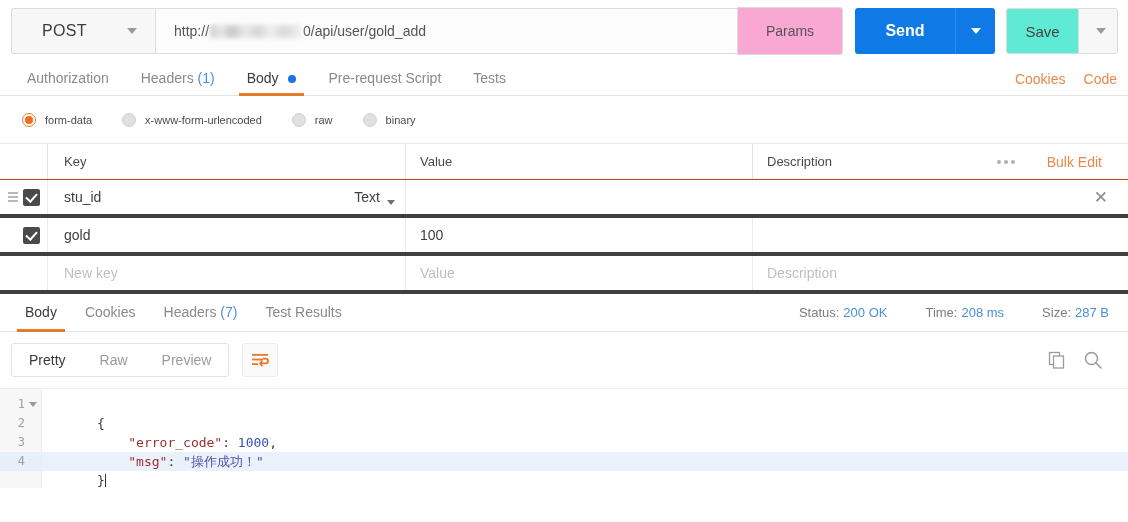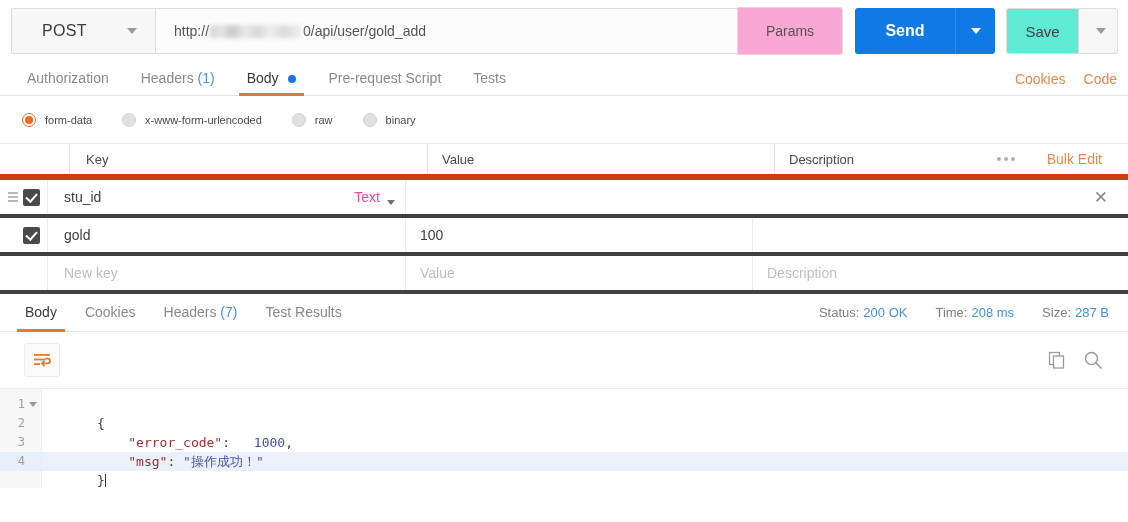--- a/index.html
+++ b/index.html
@@ -198,21 +198,21 @@
   }
 
   
   .kv-table { width: 100%; }
   .kv-row {
     display: flex;
     align-items: center;
     height: 38px;
     border-bottom: 4px solid #404040;
   }
-  .kv-row.header { height: 36px; border-bottom: 6px solid #c2410c; padding-left: 22px; }
+  .kv-row.header { height: 36px; border-bottom: 1px solid #c2410c; }
   .col-check {
     width: 48px;
     display: flex; align-items: center;
     padding-left: 8px;
     flex: 0 0 48px;
     height: 100%;
     border-right: 1px solid #ececec;
   }
   .kv-row.header .col-check { border-right: 1px solid #e4e4e4; }
   .drag-handle {
@@ -271,21 +271,21 @@
     padding: 0 10px 0 14px;
     font-size: 14px;
     color: #3d3d3d;
   }
   .kv-row.header .col-key,
   .kv-row.header .col-value,
   .kv-row.header .col-desc { font-size: 13px; color: #4a4a4a; }
   .placeholder { color: #bfbfbf; text-align: center; }
   .type-drop {
     display: flex; align-items: flex-end;
-    color: #ec4899;
+    color: #404040;
     font-size: 14px;
     cursor: pointer;
   }
   .caret-sm {
     width: 0; height: 0;
     border-left: 4px solid transparent;
     border-right: 4px solid transparent;
     border-top: 5px solid #6f6f6f;
     margin-left: 7px;
   }
@@ -330,21 +330,21 @@
     content: "";
     position: absolute;
     left: 6px; right: 6px; bottom: -1px;
     height: 3px;
     background: #e8792b;
   }
   .resp-meta {
     margin-left: auto;
     display: flex;
     align-items: center;
-    gap: 28px;
+    gap: 38px;
     padding-right: 8px;
     font-size: 13px;
     color: #7d7d7d;
   }
   .meta-val { color: #4a90d9; margin-left: 4px; }
 
   
   .resp-toolbar {
     display: flex;
     align-items: center;
@@ -441,21 +441,21 @@
   .code-line {
     height: 19px;
     line-height: 19px;
     padding-left: 8px;
     white-space: pre;
     color: #3a3a3a;
   }
   .code-line.hl { background: #eaf1fb; }
   .tok-brace { color: #3a3a3a; }
   .tok-key { color: #9a2f2f; }
-  .tok-num { color: #3b4fb8; margin-left: 16px; }
+  .tok-num { color: #3b4fb8; }
   .tok-str { color: #4f4fa8; }
   .tok-punc { color: #3a3a3a; }
   .caret-bar {
     display: inline-block;
     width: 1px;
     height: 13px;
     background: #333;
     vertical-align: -2px;
   }
 </style>
@@ -633,20 +633,25 @@
     <span>
       <span>Time:</span><span class="meta-val">208 ms</span>
     </span>
     <span>
       <span>Size:</span><span class="meta-val">287 B</span>
     </span>
   </div>
 </div>
 
 <div class="resp-toolbar">
+  <div class="seg-group">
+    <div class="seg active">Pretty</div>
+    <div class="seg">Raw</div>
+    <div class="seg">Preview</div>
+  </div>
 
 
   <div class="wrap-btn">
     <svg width="18" height="14" viewBox="0 0 18 14">
       <rect x="1" y="1" width="16" height="1.8" fill="#e8792b"></rect>
       <rect x="1" y="5.6" width="11" height="1.8" fill="#e8792b"></rect>
       <path d="M12 5.6h2.6a2.4 2.4 0 0 1 0 4.8H9.4" fill="none" stroke="#e8792b" stroke-width="1.8"></path>
       <path d="M11 8.2l-2 2.2 2 2.2" fill="none" stroke="#e8792b" stroke-width="1.8" stroke-linecap="round" stroke-linejoin="round"></path>
       <rect x="1" y="10.2" width="6" height="1.8" fill="#e8792b"></rect>
     </svg>

